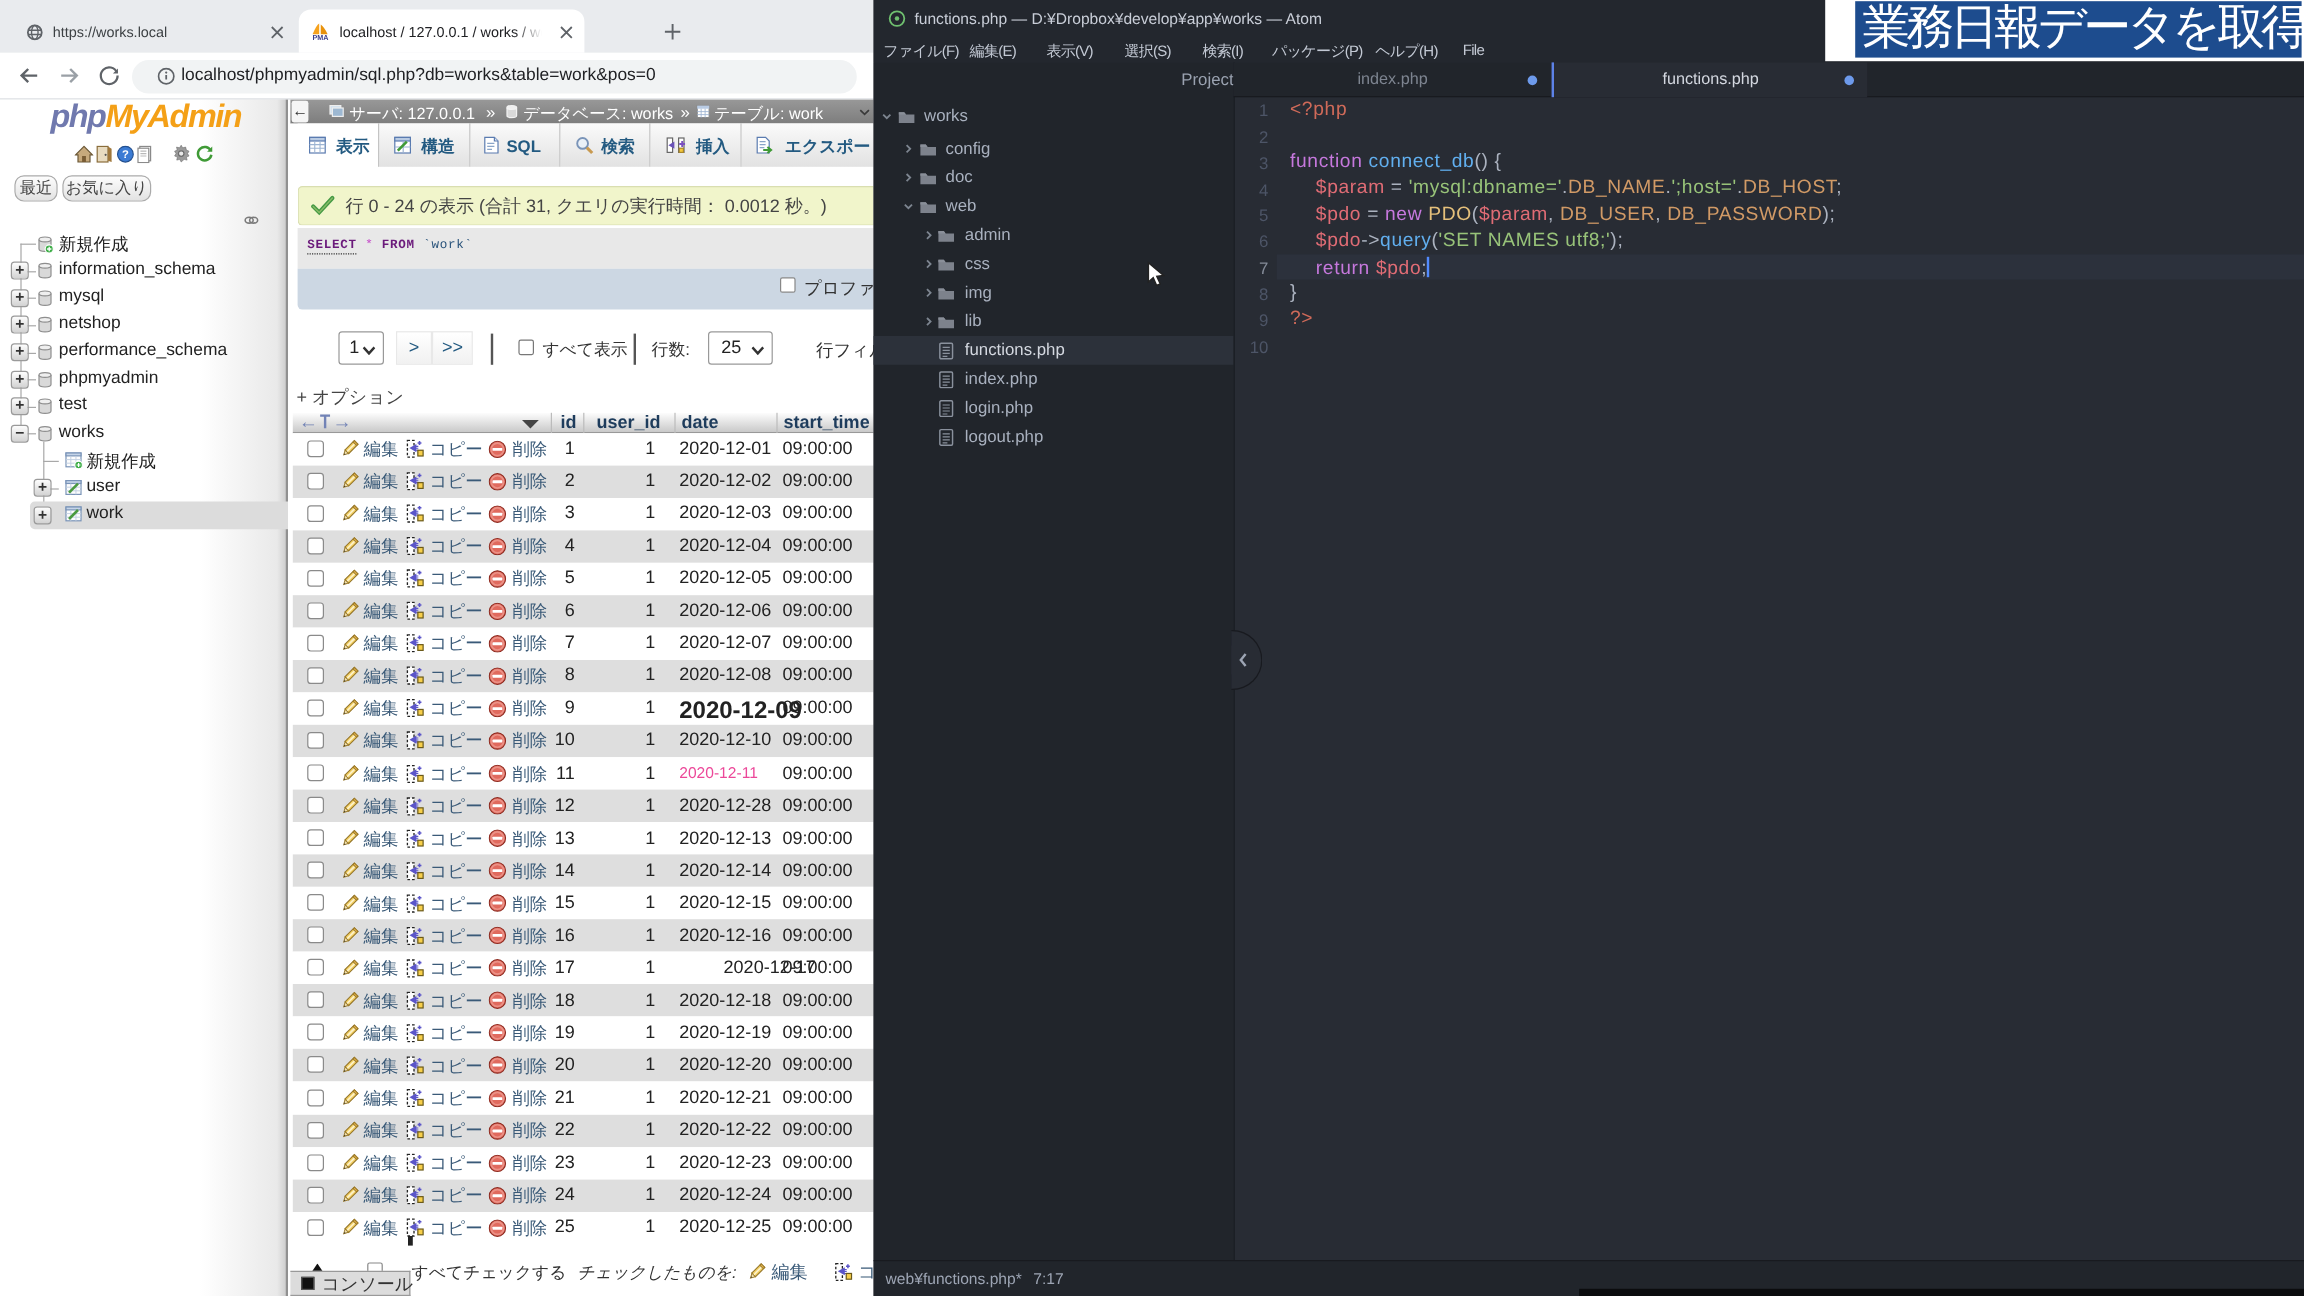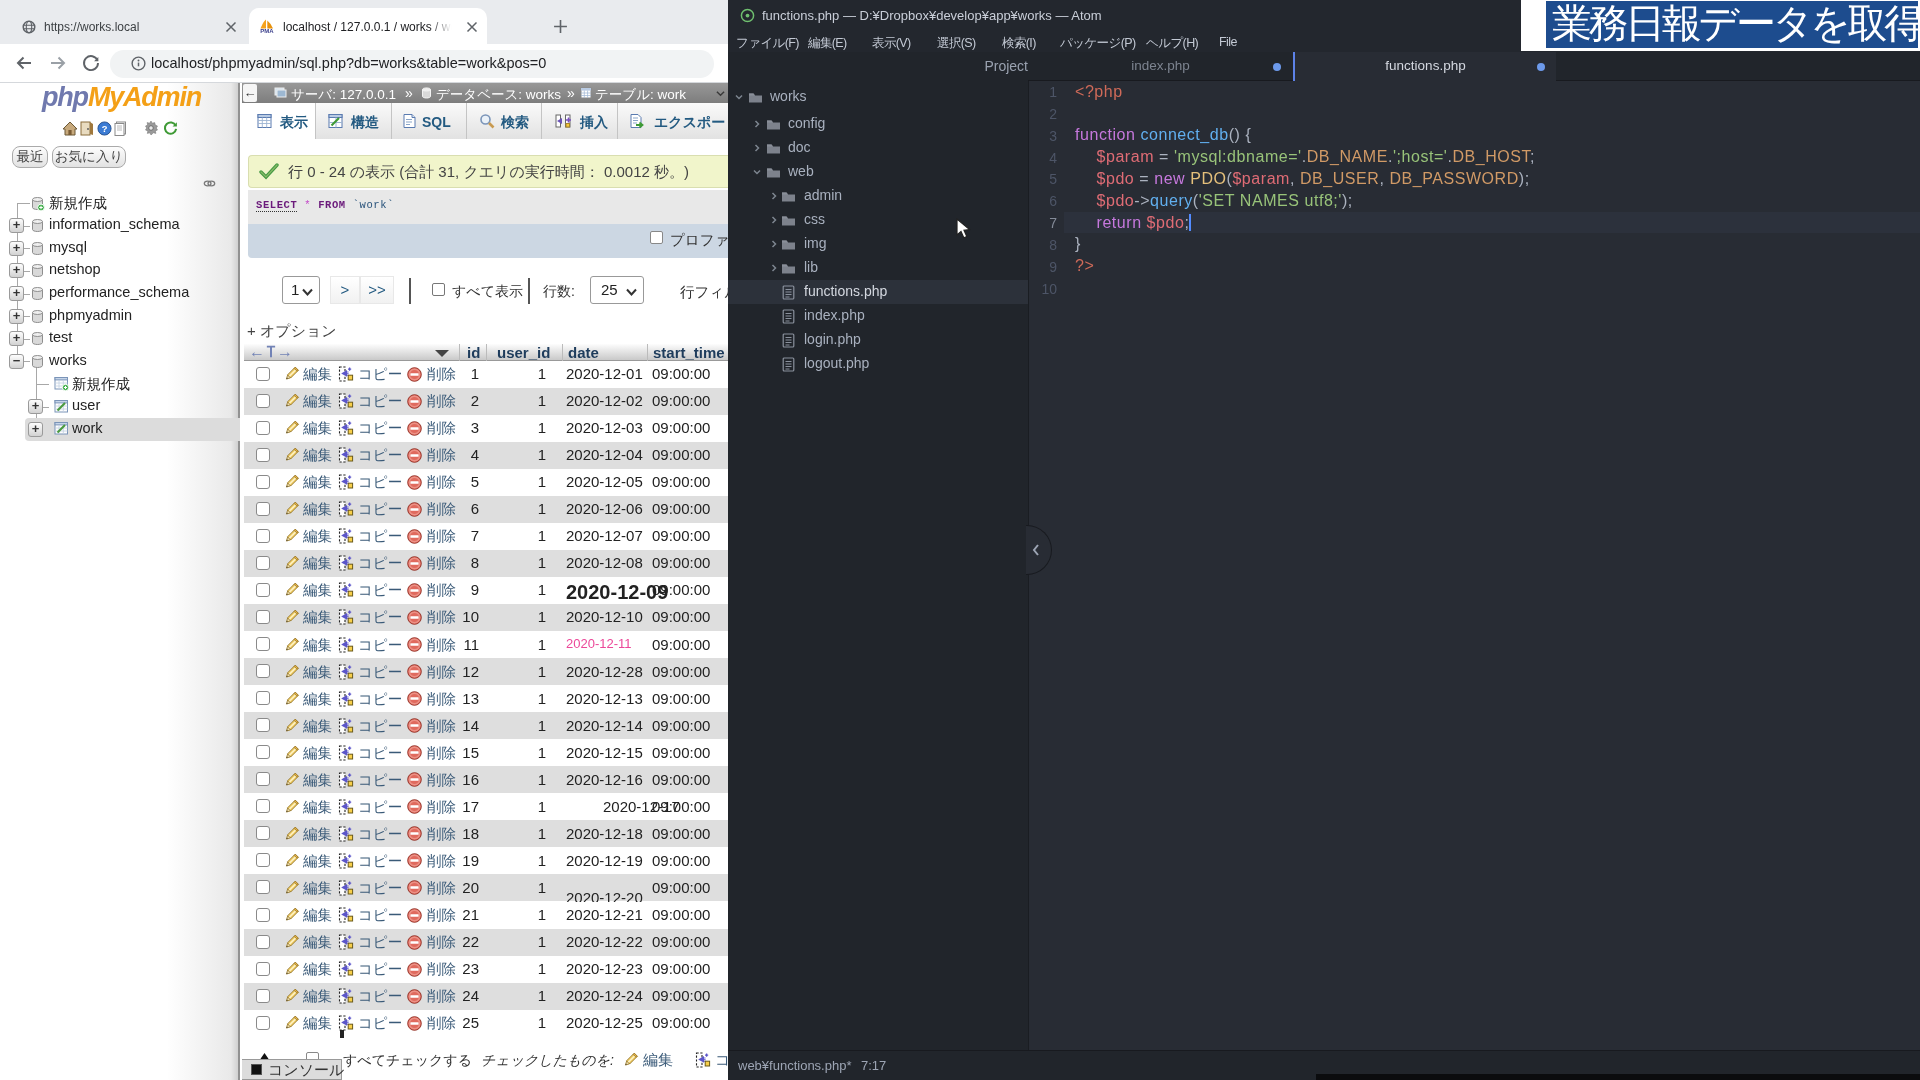--- a/index.html
+++ b/index.html
@@ -880,21 +880,21 @@
   </svg>
 <div class="t" style="position:absolute;left:358px;top:878.95px;font-size:14.5px;color:#3a5a78;">コピー</div>
 <svg style="position:absolute;left:407px;top:880.45px;width:15px;height:15px;" viewBox="0 0 15 15">
     <circle cx="7.5" cy="7.5" r="6.8" fill="#e06a5e" stroke="#8e2b20" stroke-width="0.9"></circle>
     <circle cx="7.5" cy="7.5" r="5.2" fill="none" stroke="#eb9186" stroke-width="1.4"></circle>
     <rect x="3.4" y="6.3" width="8.2" height="2.4" rx="0.5" fill="#fff"></rect>
   </svg>
 <div class="t" style="position:absolute;left:427px;top:878.95px;font-size:14.5px;color:#3a5a78;">削除</div>
 <div style="position:absolute;left:455px;top:878.95px;width:24px;height:18px;font-size:15px;color:#222;text-align:right;">20</div>
 <div style="position:absolute;left:510px;top:878.95px;width:36px;height:18px;font-size:15px;color:#222;text-align:right;">1</div>
-<div class="t" style="position:absolute;left:566px;top:878.95px;font-size:15px;color:#222;margin-top:10px;">2020-12-20</div>
+<div class="t" style="position:absolute;left:566px;top:878.95px;font-size:15px;color:#222;">2020-12-20</div>
 <div class="t" style="position:absolute;left:652px;top:878.95px;font-size:15px;color:#222;">09:00:00</div>
 <div style="position:absolute;left:244px;top:901.5px;width:484px;height:27.05px;background:#fff;"></div>
 <div style="position:absolute;left:256px;top:907.5px;width:14px;height:14px;background:#fff;border:1px solid #8a8a8a;border-radius:3px;"></div>
 <svg style="position:absolute;left:283px;top:907.0px;width:17px;height:16px;" viewBox="0 0 17 16">
     <g transform="rotate(45 8.5 8)">
       <rect x="6.3" y="0.5" width="4.4" height="11" fill="#f2cf62" stroke="#96762a" stroke-width=".9"></rect>
       <rect x="7.8" y="0.5" width="1.4" height="11" fill="#fdf2cc"></rect>
       <rect x="6.5" y="0.5" width="4" height="1.6" fill="#e8b44c" stroke="#9a7a2a" stroke-width=".8"></rect>
       <path d="M6.5 11.5h4L8.5 15.2z" fill="#f0e0b0" stroke="#9a7a2a" stroke-width=".8"></path>
       <path d="M7.9 13.7 8.5 15.2l.6-1.5z" fill="#333"></path>

